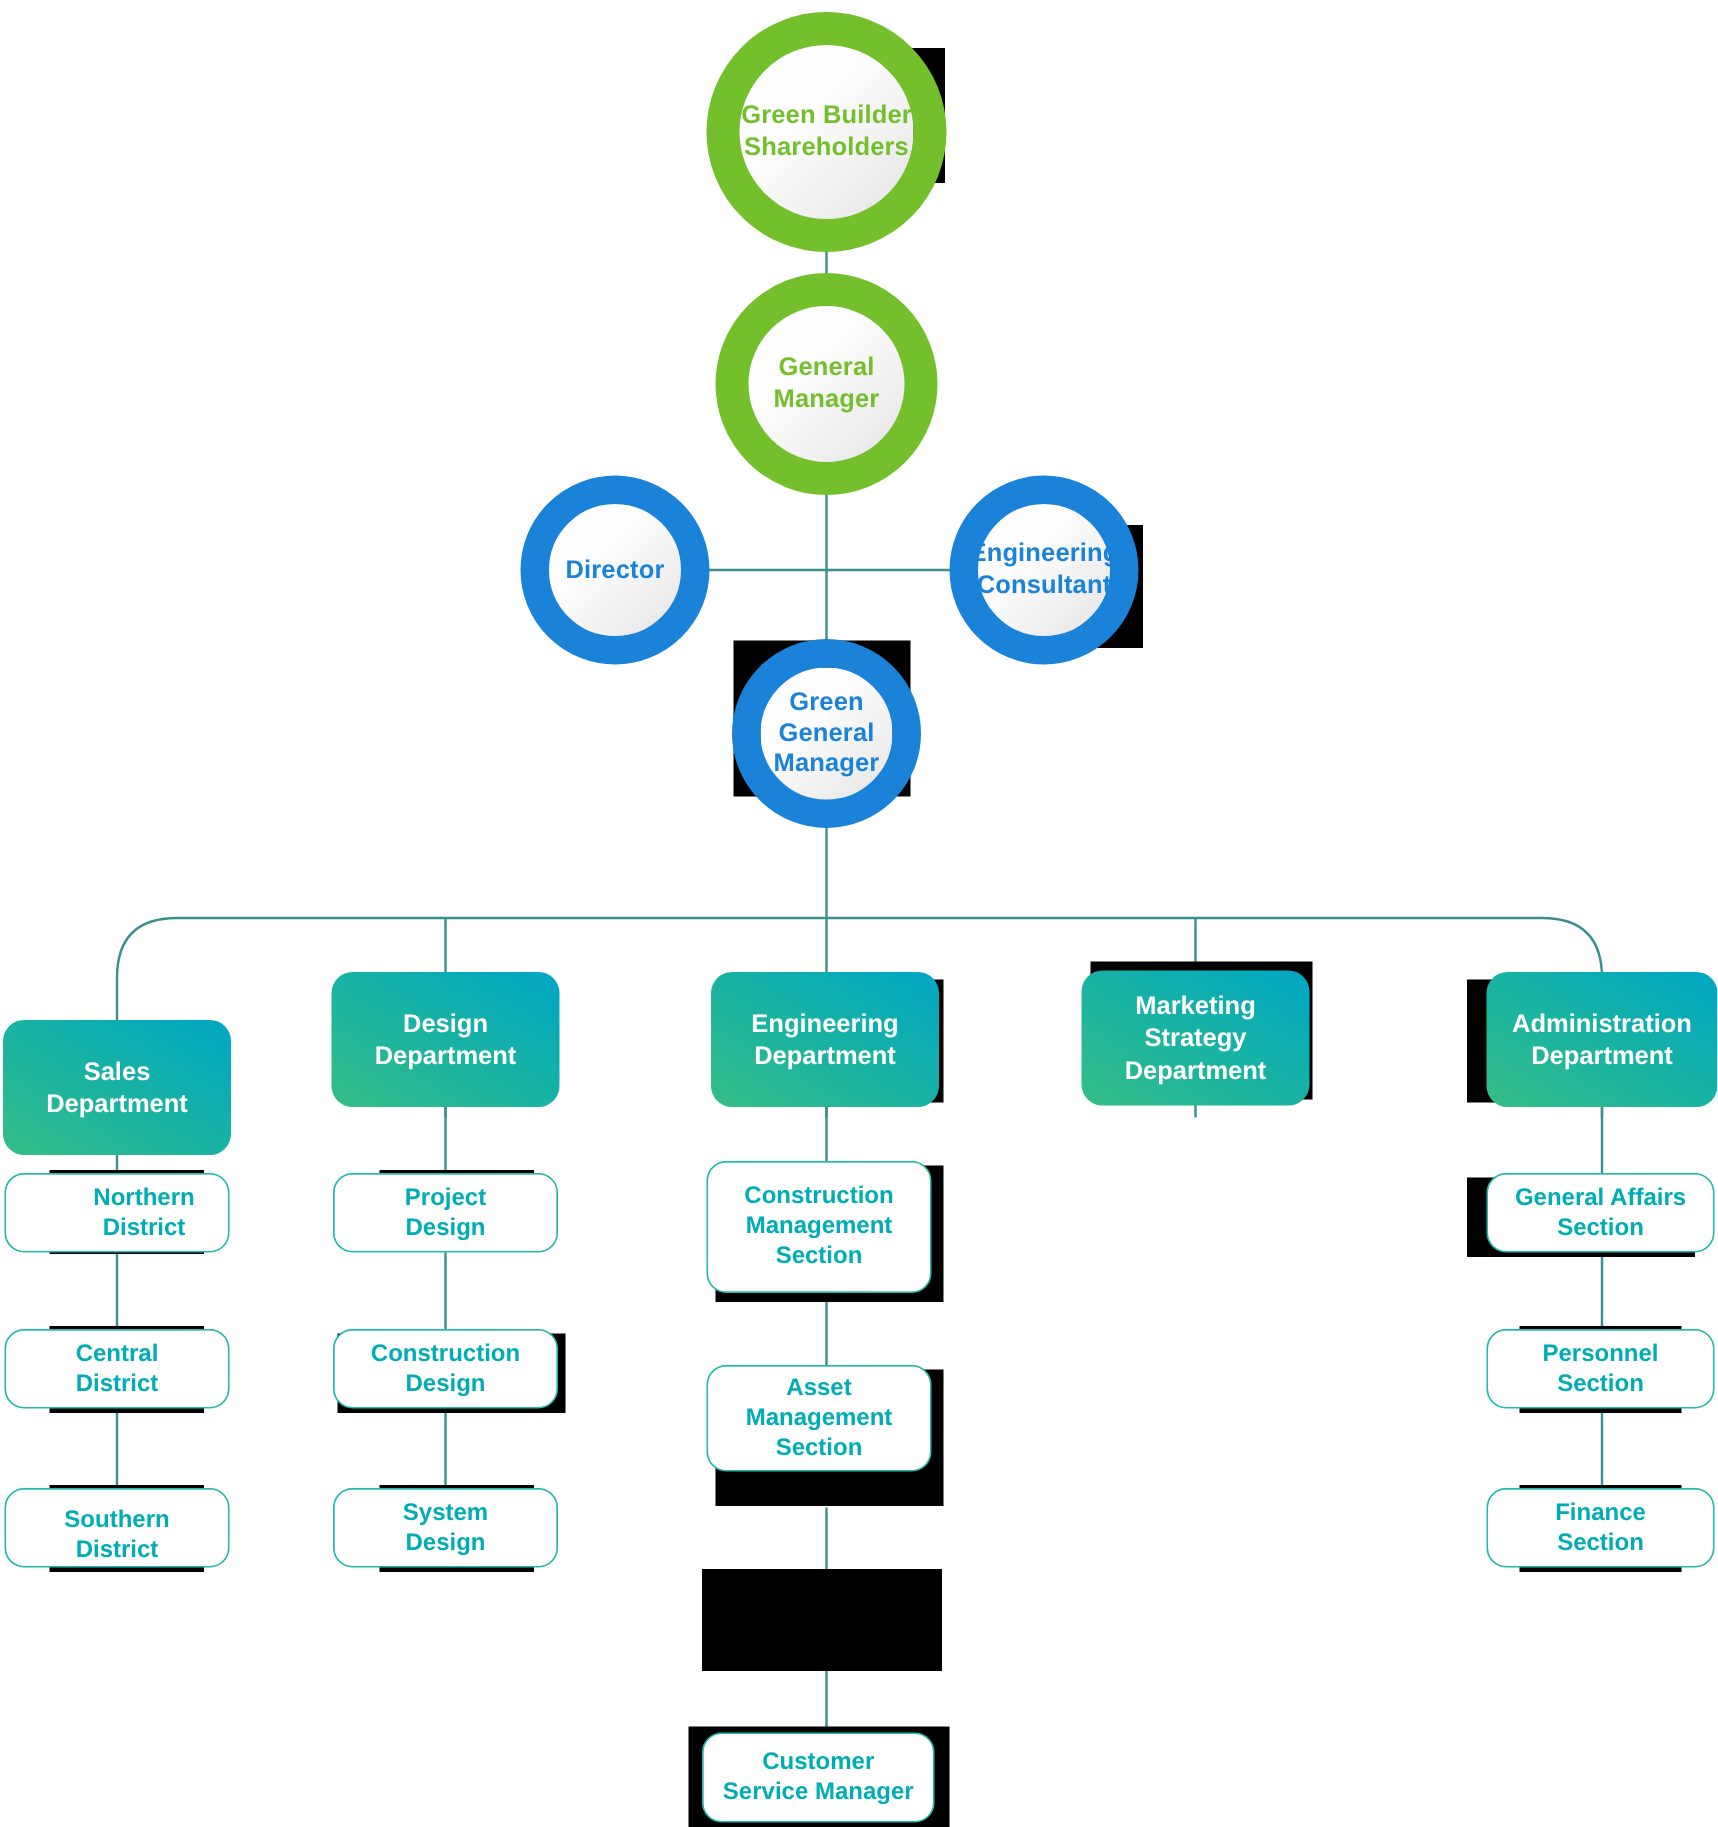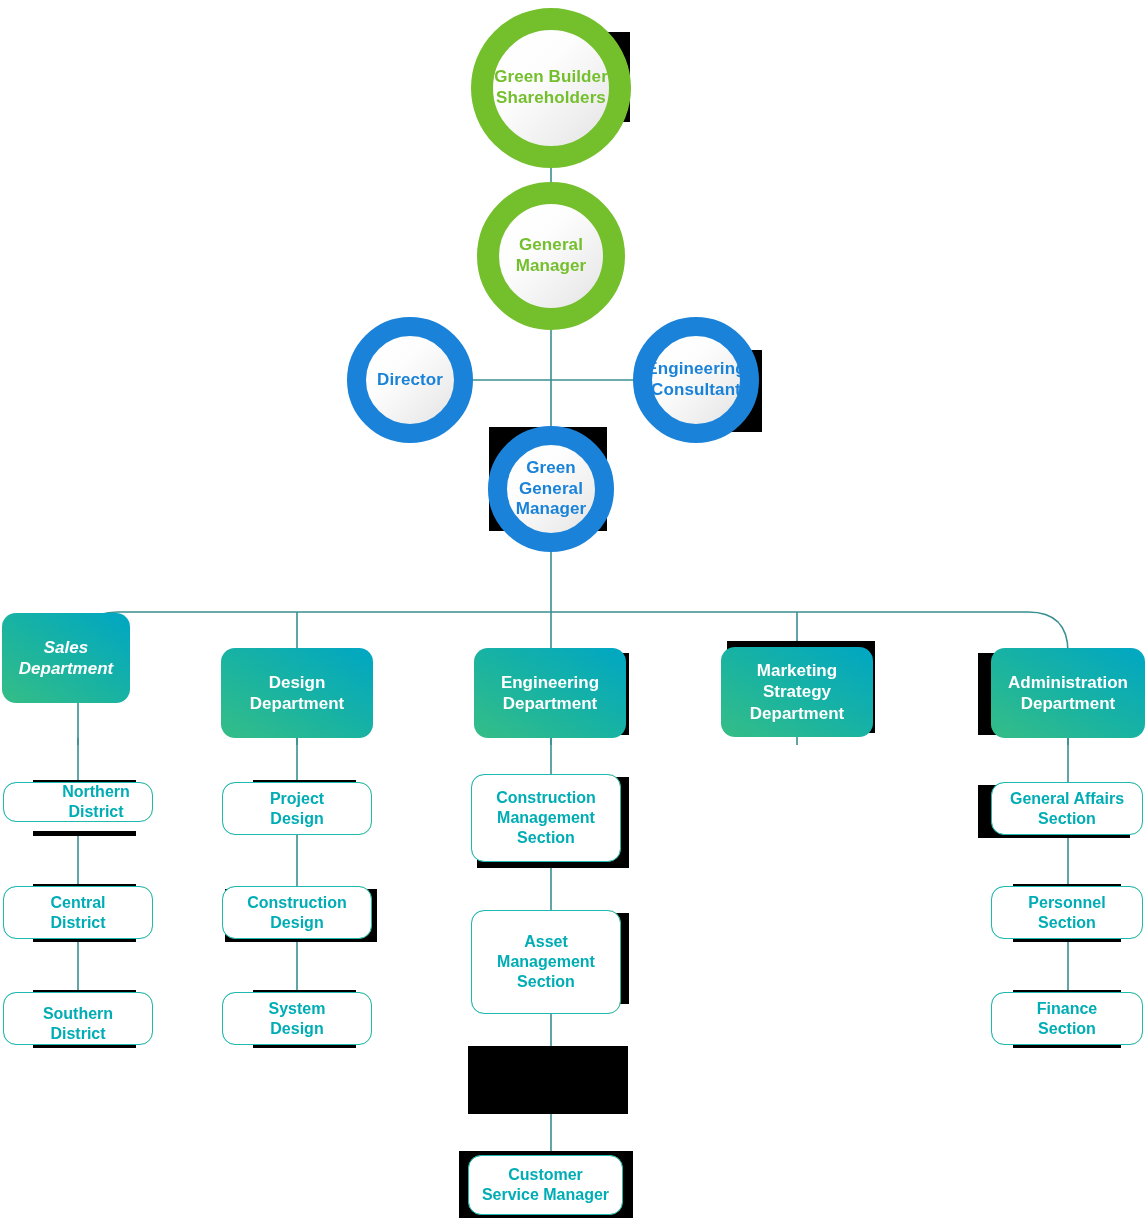--- a/index.html
+++ b/index.html
@@ -113,21 +113,21 @@
 Consultant</span>
   </div>
 
   <div class="blk-shadow" style="left:489px;top:427px;width:118px;height:104px;"></div>
   <div class="circle-node c-blue" style="left:488px;top:426px;width:126px;height:126px;">
     <span class="label">Green
 General
 Manager</span>
   </div>
 
-  <div class="dept" style="left:2px;top:613px;width:128px;height:90px;font-style:italic;">
+  <div class="dept" style="left:2px;top:680px;width:152px;height:90px;">
     <span>Sales
 Department</span>
   </div>
 
   <div class="dept" style="left:221px;top:648px;width:152px;height:90px;">
     <span>Design
 Department</span>
   </div>
 
   <div class="blk-shadow" style="left:497px;top:653px;width:132px;height:82px;"></div>
@@ -144,21 +144,21 @@
   </div>
 
   <div class="blk-shadow" style="left:978px;top:653px;width:112px;height:82px;"></div>
   <div class="dept" style="left:991px;top:648px;width:154px;height:90px;">
     <span>Administration
 Department</span>
   </div>
 
   <div class="blk-shadow" style="left:33px;top:780px;width:103px;height:5px;"></div>
   <div class="blk-shadow" style="left:33px;top:831px;width:103px;height:5px;"></div>
-  <div class="sect" style="left:3px;top:782px;width:150px;height:40px;padding-left:36px;">
+  <div class="sect" style="left:3px;top:782px;width:150px;height:53px;padding-left:36px;">
     <span>Northern
 District</span>
   </div>
 
   <div class="blk-shadow" style="left:33px;top:884px;width:103px;height:5px;"></div>
   <div class="blk-shadow" style="left:33px;top:937px;width:103px;height:5px;"></div>
   <div class="sect" style="left:3px;top:886px;width:150px;height:53px;">
     <span>Central
 District</span>
   </div>
@@ -190,21 +190,21 @@
   </div>
 
   <div class="blk-shadow" style="left:477px;top:777px;width:152px;height:91px;"></div>
   <div class="sect" style="left:471px;top:774px;width:150px;height:88px;">
     <span>Construction
 Management
 Section</span>
   </div>
 
   <div class="blk-shadow" style="left:477px;top:913px;width:152px;height:91px;"></div>
-  <div class="sect" style="left:471px;top:910px;width:150px;height:104px;">
+  <div class="sect" style="left:471px;top:910px;width:150px;height:71px;">
     <span>Asset
 Management
 Section</span>
   </div>
 
   <div class="blk-shadow" style="left:468px;top:1046px;width:160px;height:68px;"></div>
 
   <div class="blk-shadow" style="left:459px;top:1151px;width:174px;height:68px;"></div>
   <div class="sect" style="left:468px;top:1155px;width:155px;height:60px;">
     <span>Customer

